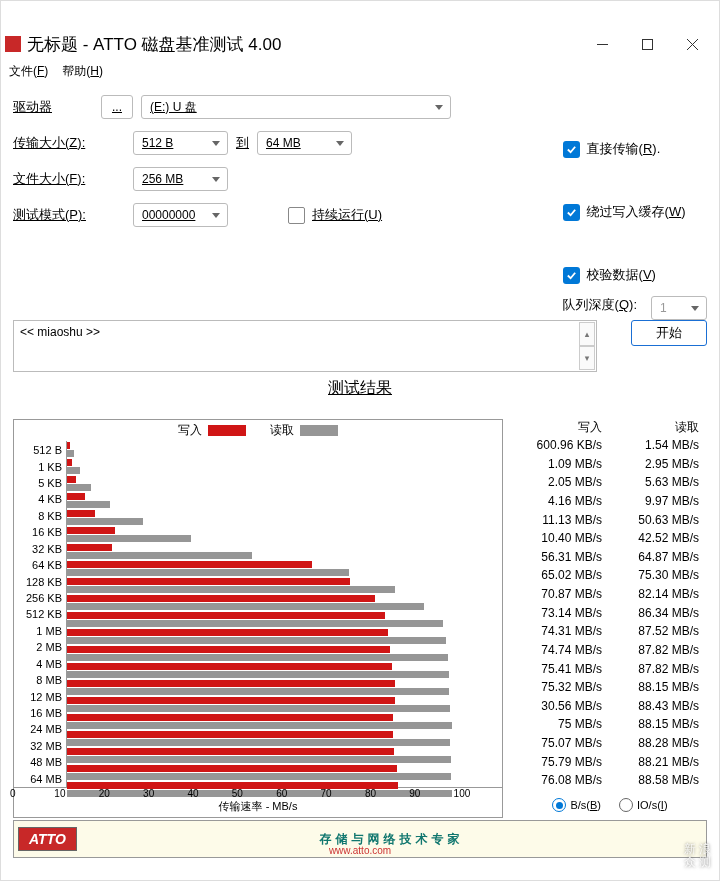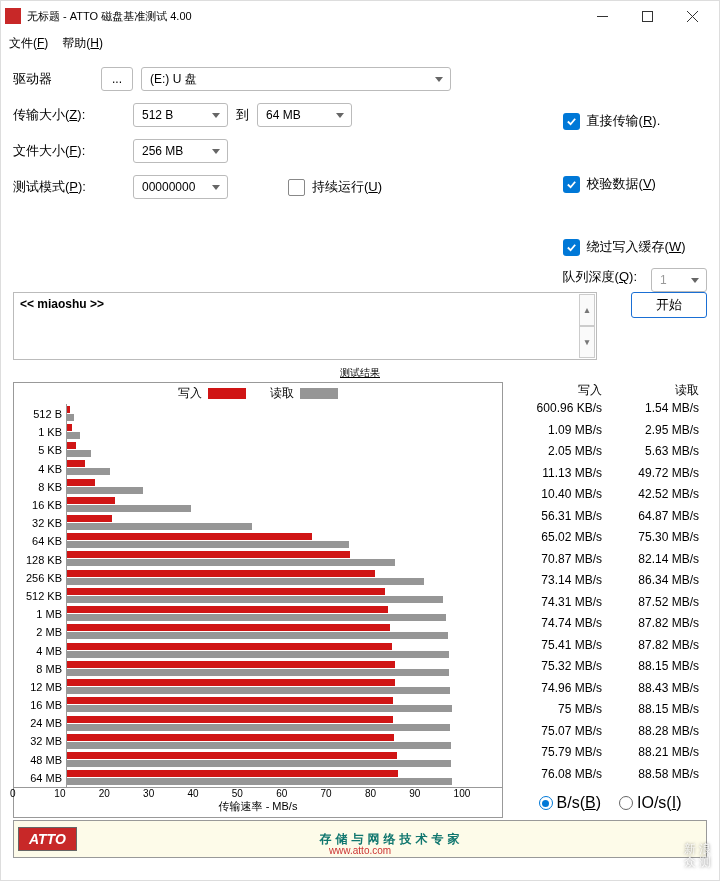--- a/index.html
+++ b/index.html
@@ -1,17 +1,17 @@
 <!DOCTYPE html>
 <html><head>
 <meta charset="utf-8">
 <style>
 * { margin: 0; padding: 0; box-sizing: border-box; font-family: "Microsoft YaHei", "Segoe UI", sans-serif; }
 body { background: white; width: 720px; height: 881px; overflow: hidden; border: 1px solid #ddd; display: flex; flex-direction: column; }
-.titlebar { height: 30px; display: flex; align-items: center; padding: 0 4px; font-size: 11px; color: #000; }
+.titlebar { height: 30px; display: flex; align-items: center; padding: 0 4px; font-size: 17px; color: #000; margin-top: 28px; }
 .titlebar .icon { width: 16px; height: 16px; background: #c82828; margin-right: 6px; }
 .titlebar .title { flex: 1; }
 .titlebar .sysbtns { display: flex; }
 .titlebar .sysbtn { width: 45px; height: 28px; display: flex; align-items: center; justify-content: center; color: #333; font-size: 14px; }
 .titlebar .sysbtn svg { width: 11px; height: 11px; }
 .menubar { height: 24px; display: flex; align-items: center; padding: 0 8px; font-size: 12px; gap: 14px; }
 .menubar span u { text-decoration: underline; }
 .main { flex: 1; padding: 12px 12px 0; font-size: 13px; display: flex; flex-direction: column; }
 .row { display: flex; align-items: center; margin-bottom: 12px; }
 .row .lbl { width: 80px; }
@@ -23,26 +23,26 @@
 .sel.med { width: 95px; }
 .to-lbl { margin: 0 8px; }
 .checks { margin-left: auto; padding-left: 20px; min-width: 160px; }
 .chk { display: flex; align-items: center; margin-bottom: 12px; margin-top: 45px; }
 .chk .cb { width: 17px; height: 17px; border-radius: 3px; background: #0078d7; margin-right: 7px; display: flex; align-items:center; justify-content:center; }
 .chk .cb.empty { background: white; border: 1px solid #888; border-radius:2px; }
 .chk .cb svg { width: 11px; height: 11px; }
 .chk u { text-decoration: underline; }
 .queuerow { display:flex; }
 .desc-start { display: flex; align-items: stretch; margin-bottom: 6px; }
-.descbox { flex: 1; border: 1px solid #bbb; height: 68px; position: relative; padding: 4px 18px 12px 6px; font-size: 12px; font-weight: bold; }
+.descbox { flex: 1; border: 1px solid #bbb; height: 52px; position: relative; padding: 4px 18px 12px 6px; font-size: 12px; }
 .descbox .spin { position:absolute; right:1px; top:1px; bottom:1px; width:16px; display:flex; flex-direction:column; }
 .descbox .spin div { flex:1; border:1px solid #ccc; display:flex; align-items:center; justify-content:center; font-size:9px; color:#777; background:#fafafa;}
 .startbtn { width: 76px; height: 26px; border: 1px solid #1a6fd4; background:white; border-radius:3px; margin-left: 34px; align-self: flex-start; display:flex; align-items:center; justify-content:center; font-size:13px; }
 .results { flex: 1; display: flex; flex-direction: column; }
-.res-title { text-align: center; font-size: 10px; text-decoration: underline; margin-bottom: 2px; }
+.res-title { text-align: center; font-size: 16px; text-decoration: underline; margin-bottom: 20px; }
 .chart-wrap { display: flex; flex: 1; }
 .chart-left { flex: 1; display: flex; flex-direction: column; border: 1px solid #999; }
 .legend { display:flex; justify-content:center; gap:24px; font-size:12px; padding:2px 0; }
 .legend .sw { width: 38px; height: 11px; display:inline-block; vertical-align:middle; margin-left:6px;}
 .legend .sw.red { background:#d01515; }
 .legend .sw.gray { background:#969696; }
 .bars-area { flex:1; display:flex; }
 .ylabels { width:52px; display:flex; flex-direction:column; font-size:11px; padding-top:1px; }
 .ylabels div { flex:1; display:flex; align-items:center; justify-content:flex-end; padding-right:4px; }
 .bars { flex:1; position:relative; border-left:1px solid #999; }
@@ -54,21 +54,21 @@
 .xaxis { height:30px; border-top:1px solid #999; }
 .xticks { display:flex; font-size:10px; padding-left:0px; }
 .xticks div { flex:1; text-align:left; transform:translateX(-4px); }
 .xlabel { text-align:center; font-size:11px; }
 .data-right { width:204px; padding-left:10px; display:flex; flex-direction:column; font-size:12px; }
 .data-head { display:flex; padding-bottom:2px; }
 .data-head div { flex:1; text-align:right; padding-right:8px; }
 .data-rows { flex:1; display:flex; flex-direction:column; }
 .data-row { flex:1; display:flex; }
 .data-row div { flex:1; text-align:right; padding-right:8px; }
-.radio-row { display:flex; justify-content:center; gap:18px; padding:6px 0; font-size:16px; }
+.radio-row { display:flex; justify-content:center; gap:18px; padding:6px 0; font-size:11px; }
 .radio-row .r { display:flex; align-items:center; gap:4px; }
 .radio-row .rc { width:14px; height:14px; border-radius:50%; border:1px solid #666; display:flex; align-items:center; justify-content:center; }
 .radio-row .rc.on { border-color:#0078d7; }
 .radio-row .rc.on::after { content:""; width:7px; height:7px; background:#0078d7; border-radius:50%; }
 .footer-banner { border:1px solid #999; height:38px; margin:2px 12px 22px; display:flex; align-items:center; background:#fdfbe9; font-size:12px; }
 .footer-banner .atto { background:#c82828; color:white; font-weight:bold; font-style:italic; padding:3px 10px; font-size:14px; margin-left:4px; border:1px solid #666;}
 .footer-banner .txt { flex:1; text-align:center; color:#0f766e; font-weight:bold; letter-spacing:4px; }
 .footer-banner .url { position:absolute; font-size:10px; color:#c33; font-weight:normal; letter-spacing:0; left:50%; transform:translateX(-50%); margin-top:22px;}
 .watermark { position:absolute; right:6px; bottom:12px; color:rgba(255,255,255,0.85); text-shadow:0 0 3px rgba(0,0,0,0.5); font-size:12px; letter-spacing:3px; text-align:center; line-height:1.1; font-weight:300;}
 </style>
@@ -98,21 +98,21 @@
   </div>
 </div>
 
 <div class="menubar">
   <span>文件(<u>F</u>)</span>
   <span>帮助(<u>H</u>)</span>
 </div>
 
 <div class="main">
   <div style="display:flex;">
-    <div style="flex:1;">
+    <div style="flex:1;text-decoration:underline;">
       <div class="row">
         <span class="lbl">驱动器</span>
         <div class="dotbtn">...</div>
         <div class="sel wide">(E:) U 盘</div>
       </div>
       <div class="row">
         <span class="lbl">传输大小(<u>Z</u>):</span>
         <span style="width:40px;"></span>
         <div class="sel med">512 B</div>
         <span class="to-lbl">到</span>
@@ -142,29 +142,29 @@
             </svg>
           </div>
         <span>直接传输(<u>R</u>).</span>
       </div>
       <div class="chk">
         <div class="cb">
             <svg viewBox="0 0 12 12">
               <path d="M2 6 L5 9 L10 3" stroke="white" stroke-width="2" fill="none"></path>
             </svg>
           </div>
-        <span>校验数据(<u>V</u>)</span>
+        <span>绕过写入缓存(<u>W</u>)</span>
       </div>
       <div class="chk">
         <div class="cb">
             <svg viewBox="0 0 12 12">
               <path d="M2 6 L5 9 L10 3" stroke="white" stroke-width="2" fill="none"></path>
             </svg>
           </div>
-        <span>绕过写入缓存(<u>W</u>)</span>
+        <span>校验数据(<u>V</u>)</span>
       </div>
       <div class="queuerow">
         <span>队列深度(<u>Q</u>):</span>
         <span style="width:14px;"></span>
         <div class="sel" style="width:56px; color:#999;">1</div>
       </div>
     </div>
   </div>
 
   <div class="desc-start">
@@ -328,22 +328,26 @@
             </div>
             <div class="data-row">
               <div>1.09 MB/s</div>
               <div>2.95 MB/s</div>
             </div>
             <div class="data-row">
               <div>2.05 MB/s</div>
               <div>5.63 MB/s</div>
             </div>
             <div class="data-row">
+              <div>4.16 MB/s</div>
+              <div>9.97 MB/s</div>
+            </div>
+            <div class="data-row">
               <div>11.13 MB/s</div>
-              <div>49.72 MB/s</div>
+              <div>50.63 MB/s</div>
             </div>
             <div class="data-row">
               <div>10.40 MB/s</div>
               <div>42.52 MB/s</div>
             </div>
             <div class="data-row">
               <div>56.31 MB/s</div>
               <div>64.87 MB/s</div>
             </div>
             <div class="data-row">
@@ -368,21 +372,21 @@
             </div>
             <div class="data-row">
               <div>75.41 MB/s</div>
               <div>87.82 MB/s</div>
             </div>
             <div class="data-row">
               <div>75.32 MB/s</div>
               <div>88.15 MB/s</div>
             </div>
             <div class="data-row">
-              <div>74.96 MB/s</div>
+              <div>30.56 MB/s</div>
               <div>88.43 MB/s</div>
             </div>
             <div class="data-row">
               <div>75 MB/s</div>
               <div>88.15 MB/s</div>
             </div>
             <div class="data-row">
               <div>75.07 MB/s</div>
               <div>88.28 MB/s</div>
             </div>

